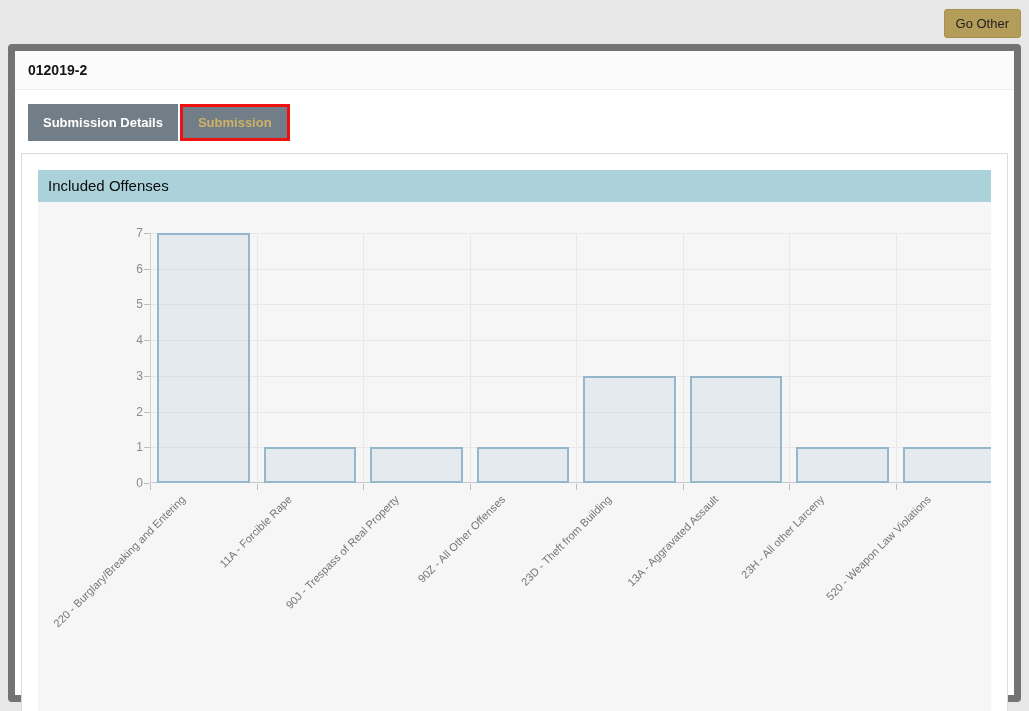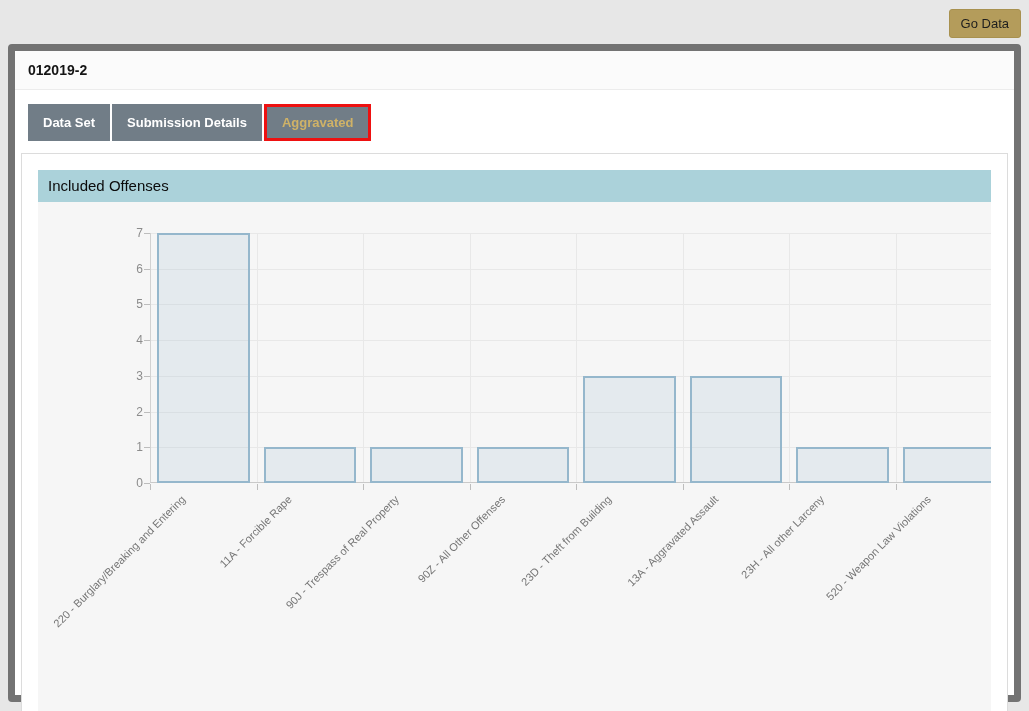--- a/index.html
+++ b/index.html
@@ -71,30 +71,29 @@
   .xlabel {
     position: absolute; white-space: nowrap;
     font-size: 11px; color: #757575;
     transform: rotate(-45deg); transform-origin: 100% 0;
   }
 </style>
 </head>
 <body>
 
 <div class="topbar">
-  <button class="go-back-btn">Go Data</button>
+  <button class="go-back-btn">Go Other</button>
 </div>
 
 <div class="panel">
   <div class="panel-heading">012019-2</div>
   <div class="panel-body">
     <div class="tabs">
-        <div class="tab">Data Set</div>
         <div class="tab">Submission Details</div>
-        <div class="tab active">Aggravated</div>
+        <div class="tab active">Submission</div>
       </div>
     <div class="content-box">
       <div class="section-header">Included Offenses</div>
       <div class="chart-area">
           <div class="ytick" style="left: 106px; top: 281px;"></div>
           <span class="ylabel" style="left: 55px; top: 273px;">0</span>
           <div class="hgrid" style="left: 112px; top: 245.286px; width: 852px;"></div>
           <div class="ytick" style="left: 106px; top: 245.286px;"></div>
           <span class="ylabel" style="left: 55px; top: 237.286px;">1</span>
           <div class="hgrid" style="left: 112px; top: 209.571px; width: 852px;"></div>

